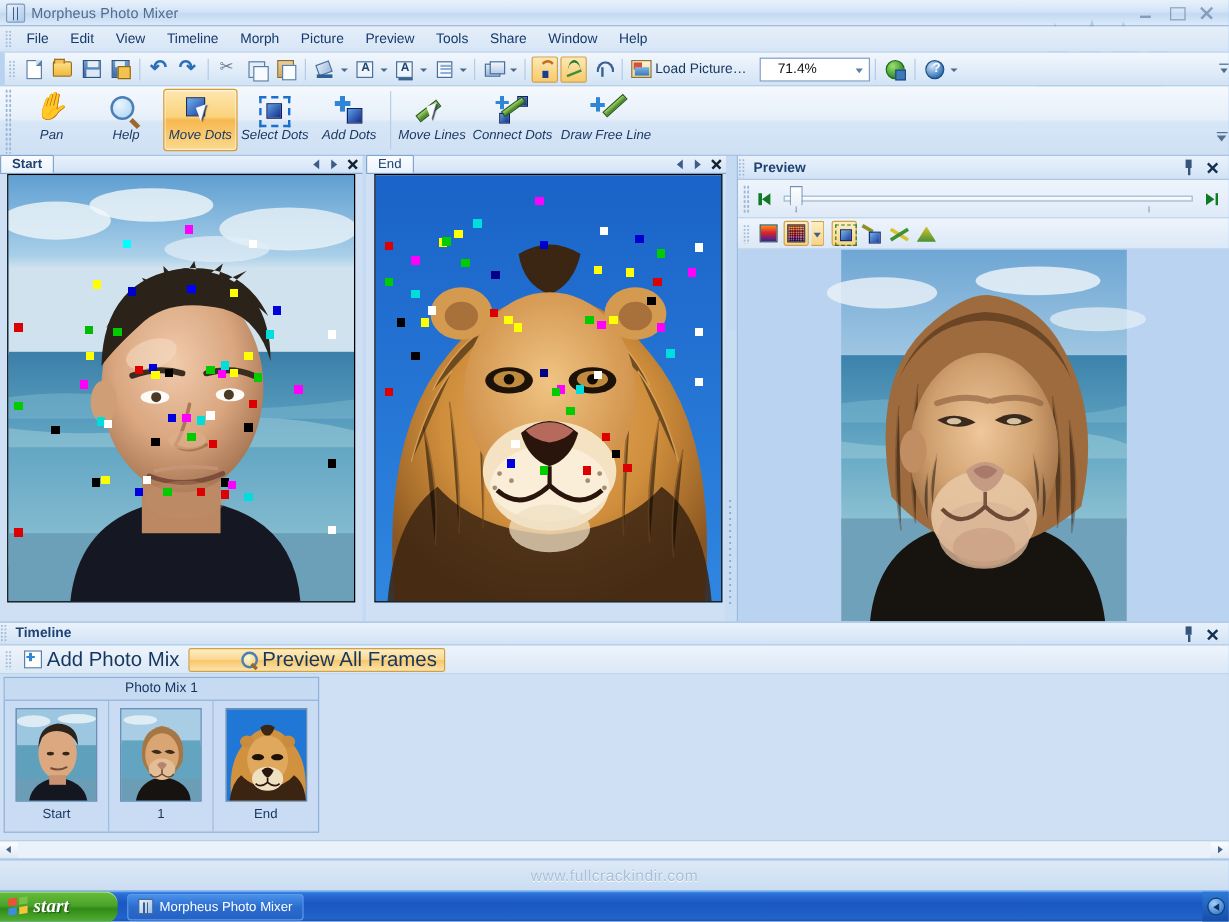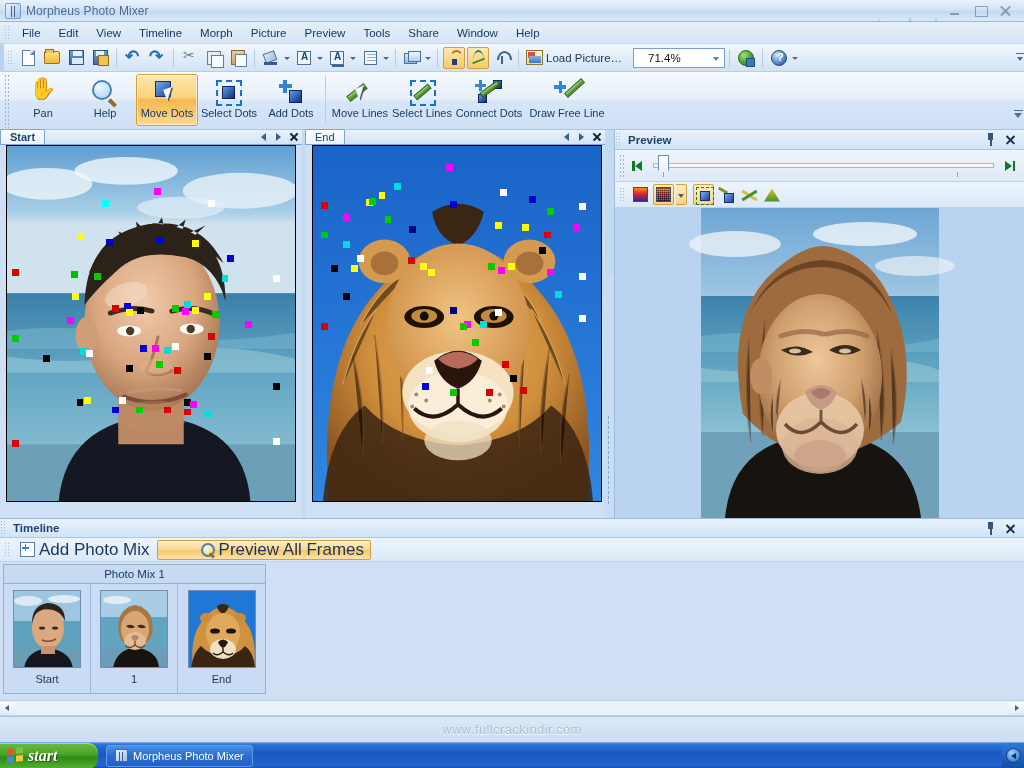--- a/index.html
+++ b/index.html
@@ -141,21 +141,21 @@
   .toolbar-big{
     position:absolute;left:0;top:72px;width:1024px;height:58px;
     background:linear-gradient(to bottom,#f5f9fe 0%,#e6eff9 48%,#d7e6f7 52%,#cfe0f4 100%);
     border-bottom:1px solid #a8c4e2;
     display:flex;align-items:flex-start;padding-left:4px;
   }
   .tbig-grip{width:6px;height:54px;margin-top:2px;margin-right:2px;
     background-image:radial-gradient(#9ab4d4 35%, transparent 38%);background-size:3px 4px;}
   .big-btn{
     width:62px;height:52px;margin-top:2px;display:flex;flex-direction:column;align-items:center;
-    justify-content:flex-start;border:1px solid transparent;border-radius:3px;padding-top:4px;position:relative;
+    justify-content:flex-start;border:1px solid transparent;border-radius:3px;padding-top:4px;position:relative;font-style:italic;
   }
   .big-btn.active{
     border:1px solid #d79d34;border-radius:3px;
     background:linear-gradient(to bottom,#fde7b0 0%,#fbd27c 45%,#f6b850 50%,#fbd98e 100%);
     box-shadow: inset 0 0 0 1px rgba(255,255,255,.6);
   }
   .big-btn .bi{width:30px;height:26px;position:relative;margin-bottom:2px;}
   .big-btn .bl{font-size:11px;color:#1b3a63;white-space:nowrap;}
   .big-sep{width:1px;height:48px;background:#b6cee8;margin:4px 3px 0 3px;}
   .big-overflow{margin-left:auto;width:11px;height:56px;position:relative;}
@@ -522,24 +522,20 @@
       <span class="bl">Select Dots</span>
     </div>
     <div class="big-btn">
       <span class="bi i-adddots"></span>
       <span class="bl">Add Dots</span>
     </div>
     <div class="big-sep"></div>
     <div class="big-btn">
       <span class="bi i-movelines"></span>
       <span class="bl">Move Lines</span>
-    </div>
-    <div class="big-btn">
-      <span class="bi i-selectlines"></span>
-      <span class="bl">Select Lines</span>
     </div>
     <div class="big-btn" style="width:72px">
       <span class="bi i-connect">
           <i class="d1"></i>
           <i class="d2"></i>
         </span>
       <span class="bl">Connect Dots</span>
     </div>
     <div class="big-btn" style="width:84px">
       <span class="bi i-freeline"></span>

